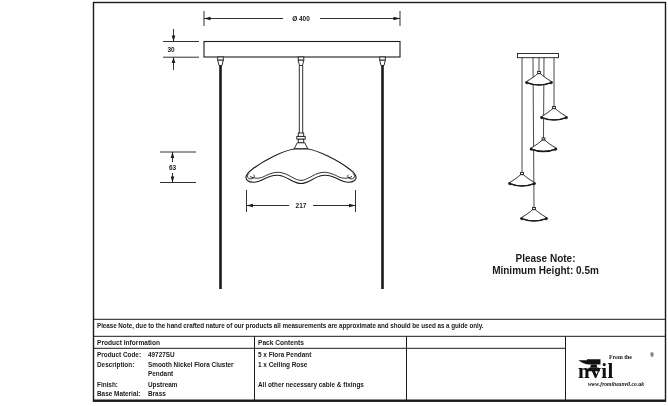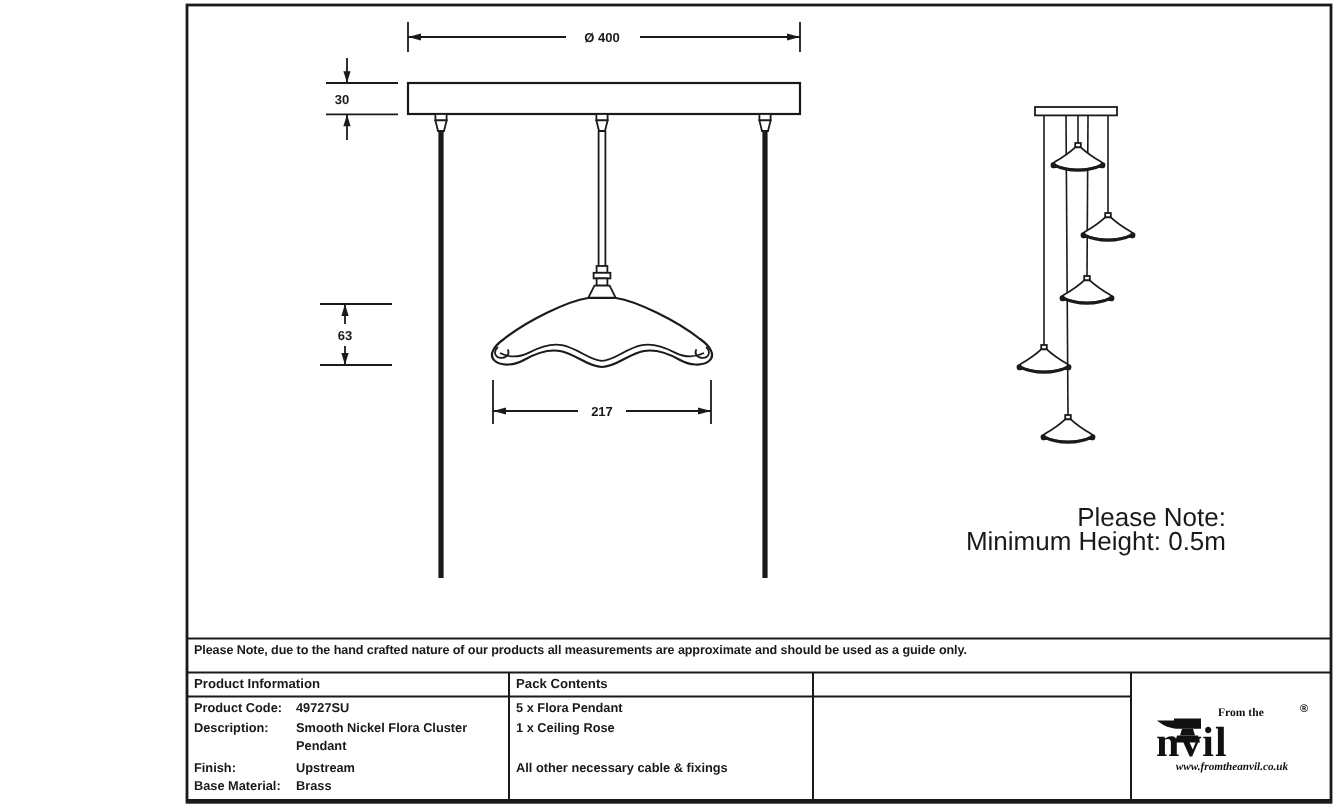--- a/index.html
+++ b/index.html
@@ -8,22 +8,22 @@
   svg{position:absolute;left:0;top:0;}
   .txt{position:absolute;white-space:nowrap;color:#1a1a1a;}
   .disclaimer{left:97px;top:322px;font-size:6.3px;font-weight:700;letter-spacing:-0.05px;}
   .th{font-size:6.6px;font-weight:700;}
   .th-product{left:97px;top:338.5px;}
   .th-pack{left:258px;top:338.5px;}
   .pi-row{position:absolute;left:0;width:668px;height:10px;}
   .pi-label{position:absolute;left:97px;font-size:6.4px;font-weight:700;}
   .pi-value{position:absolute;left:148px;font-size:6.4px;font-weight:700;}
   .pack-item{font-size:6.4px;font-weight:700;left:258px;}
-  .note-block{left:478px;top:253px;width:135px;text-align:right;font-size:13px;
-              font-weight:400;line-height:11.6px;}
+  .note-block{left:478px;top:253px;width:135px;text-align:center;font-size:10px;
+              font-weight:700;line-height:11.6px;}
   .logo{position:absolute;left:571px;top:348px;width:90px;height:46px;}
   .logo-row{position:absolute;left:7px;top:9px;height:24px;display:flex;align-items:flex-end;}
   .logo-name{font-family:"Liberation Serif",serif;font-weight:700;font-size:21px;
              line-height:20px;letter-spacing:0.5px;color:#111;}
   .logo-fromthe{position:absolute;left:38px;top:6px;font-size:5.8px;font-weight:700;
                 font-family:"Liberation Serif",serif;color:#111;}
   .logo-reg{position:absolute;left:79px;top:4px;font-size:5.5px;font-weight:700;color:#111;}
   .logo-url{position:absolute;left:0;top:33px;width:90px;text-align:center;
             font-family:"Liberation Serif",serif;font-style:italic;font-weight:700;
             font-size:5.6px;color:#111;}

